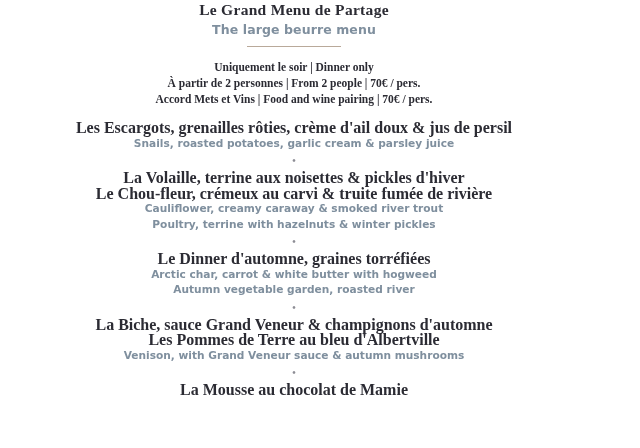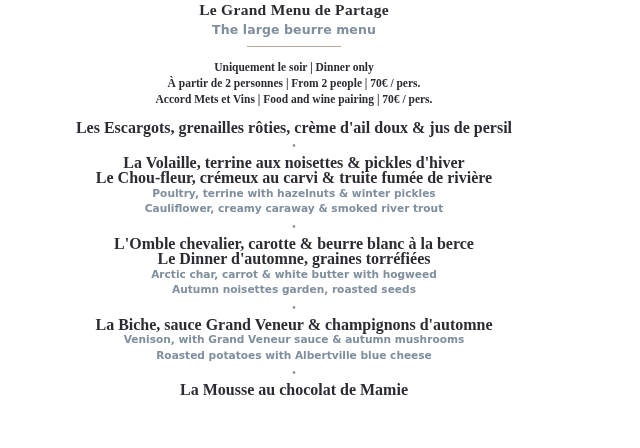--- a/index.html
+++ b/index.html
@@ -91,46 +91,46 @@
   <div class="center info-block">
     <div class="line">Uniquement le soir | Dinner only</div>
     <div class="line">À partir de 2 personnes  |  From 2 people  |  70€ / pers.</div>
     <div class="line">Accord Mets et Vins  |  Food and wine pairing  |  70€ / pers.</div>
   </div>
 
   <div class="sections center">
 
     <div class="section">
       <div class="fr-line">Les Escargots, grenailles rôties, crème d'ail doux &amp; jus de persil</div>
+      <div class="en-line">Snails, roasted potatoes, garlic cream &amp; parsley juice</div>
     </div>
 
     <div class="sep">•</div>
 
     <div class="section">
       <div class="fr-line">La Volaille, terrine aux noisettes &amp; pickles d'hiver</div>
       <div class="fr-line">Le Chou-fleur, crémeux au carvi &amp; truite fumée de rivière</div>
+      <div class="en-line">Cauliflower, creamy caraway &amp; smoked river trout</div>
       <div class="en-line">Poultry, terrine with hazelnuts &amp; winter pickles</div>
-      <div class="en-line">Cauliflower, creamy caraway &amp; smoked river trout</div>
     </div>
 
     <div class="sep">•</div>
 
     <div class="section">
-      <div class="fr-line">L'Omble chevalier, carotte &amp; beurre blanc à la berce</div>
       <div class="fr-line">Le Dinner d'automne, graines torréfiées</div>
       <div class="en-line">Arctic char, carrot &amp; white butter with hogweed</div>
-      <div class="en-line">Autumn noisettes garden, roasted seeds</div>
+      <div class="en-line">Autumn vegetable garden, roasted river</div>
     </div>
 
     <div class="sep">•</div>
 
     <div class="section">
       <div class="fr-line">La Biche, sauce Grand Veneur &amp; champignons d'automne</div>
+      <div class="fr-line">Les Pommes de Terre au bleu d'Albertville</div>
       <div class="en-line">Venison, with Grand Veneur sauce &amp; autumn mushrooms</div>
-      <div class="en-line">Roasted potatoes with Albertville blue cheese</div>
     </div>
 
     <div class="sep">•</div>
 
     <div class="section">
       <div class="fr-line">La Mousse au chocolat de Mamie</div>
 
     </div>
 
   </div>

